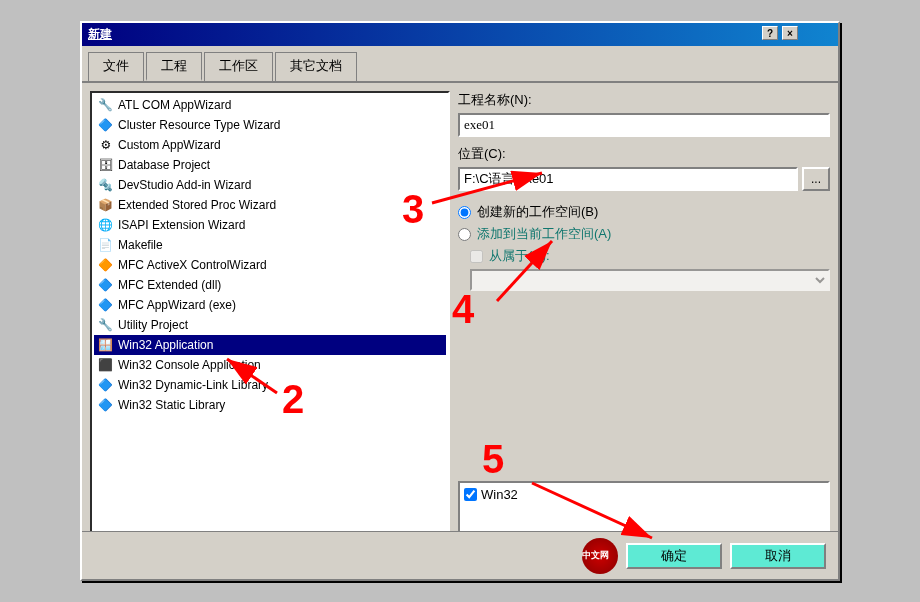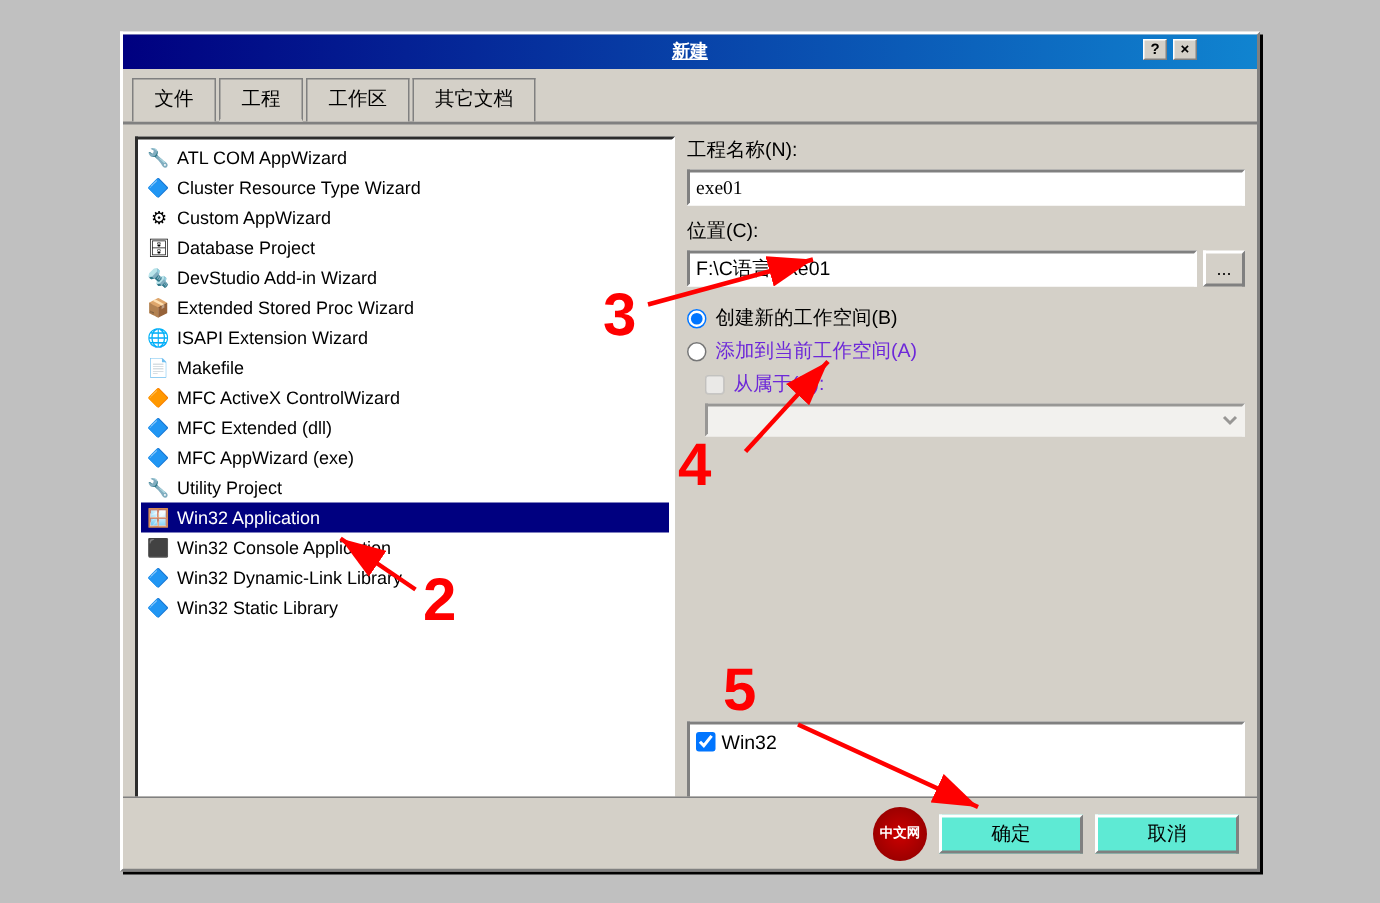--- a/index.html
+++ b/index.html
@@ -23,21 +23,21 @@
       height: 560px;
       position: relative;
       box-shadow: 2px 2px 0 #000;
     }
     .title-bar {
       background: linear-gradient(to right, #000080, #1084d0);
       color: white;
       padding: 3px 6px;
       display: flex;
       align-items: center;
-      justify-content: center;
+      justify-content: flex-start;
       font-size: 12px;
       font-weight: bold;
       text-decoration: underline;
     }
     .title-btn {
       width: 16px;
       height: 14px;
       background: #d4d0c8;
       border: 1px solid #fff;
       border-right-color: #808080;
@@ -170,21 +170,21 @@
     .radio-item input[type="radio"] {
       margin: 0;
     }
     .checkbox-item {
       display: flex;
       align-items: center;
       gap: 6px;
       font-size: 13px;
     }
     .disabled-text {
-      color: #6d28d9;
+      color: #0f766e;
     }
     .dropdown-row {
       display: flex;
       gap: 4px;
       align-items: center;
     }
     .dropdown {
       flex: 1;
       border: 2px solid;
       border-color: #808080 #fff #fff #808080;
@@ -250,21 +250,21 @@
       pointer-events: none;
       z-index: 10;
     }
     .cn-badge {
       width: 36px;
       height: 36px;
       border-radius: 50%;
       background: radial-gradient(circle, #cc0000, #880000);
       display: flex;
       align-items: center;
-      justify-content: center;
+      justify-content: flex-start;
       color: white;
       font-size: 10px;
       font-weight: bold;
     }
     
     .icon-atl { color: #800000; }
   </style>
 </head>
 <body>
 

